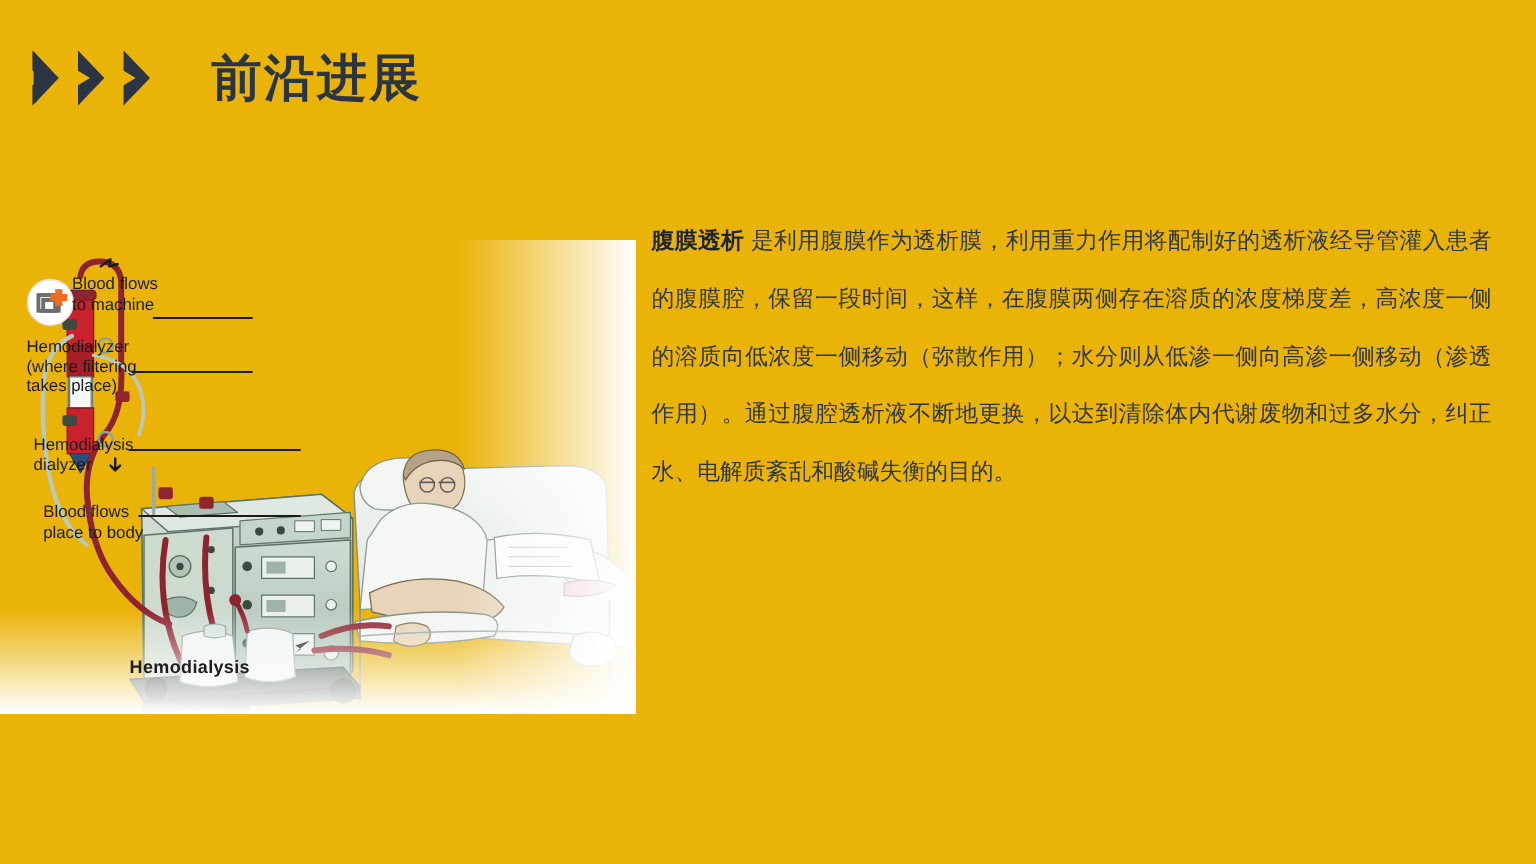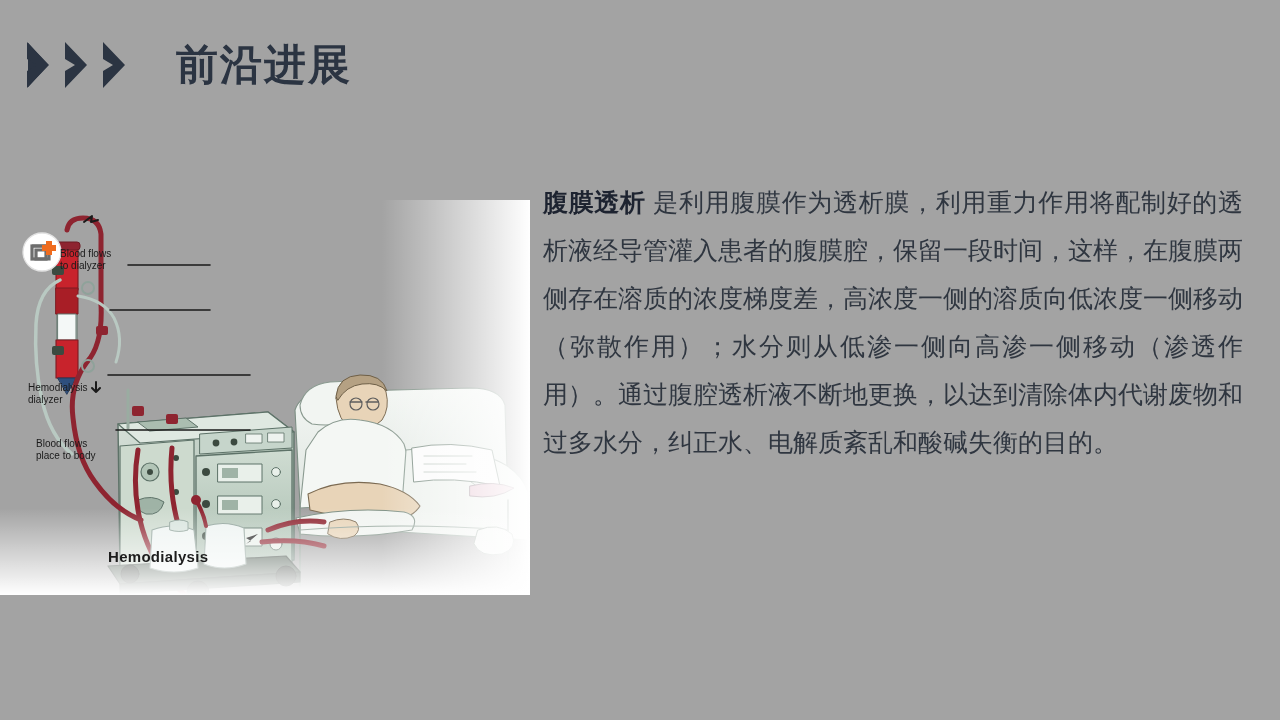--- a/index.html
+++ b/index.html
@@ -11,21 +11,21 @@
   body {
     width: 1280px;
     height: 720px;
     overflow: hidden;
     font-family: "Liberation Sans", "DejaVu Sans", sans-serif;
     position: relative;
   }
   .slide {
     position: absolute;
     inset: 0;
-    background: #a3a3a3;
+    background: #eab308;
     padding-left: 11px;
   }
 
   
   .header {
     position: absolute;
     left: 0;
     top: 30px;
     width: 100%;
     height: 70px;
@@ -70,46 +70,45 @@
     position: absolute;
     left: 108px;
     top: 548px;
     font-size: 15px;
     font-weight: bold;
     color: #1d1d1d;
     letter-spacing: .3px;
   }
   .fig-label {
     position: absolute;
-    font-size: 10px;
+    font-size: 14px;
     color: #1a1a1a;
     line-height: 1.18;
     font-family: "Liberation Sans", "DejaVu Sans", sans-serif;
-    margin-top: 20px;
   }
   .lbl-1 { left: 60px;  top: 228px; }
   .lbl-2 { left: 22px;  top: 280px; }
   .lbl-3 { left: 28px;  top: 362px; }
   .lbl-4 { left: 36px;  top: 418px; }
 
   .logo-badge {
     position: absolute;
     left: 22px;
     top: 232px;
     width: 40px;
     height: 40px;
   }
 
   
   .body-copy {
     position: absolute;
     left: 543px;
     top: 178px;
     width: 700px;
-    font-size: 25px;
+    font-size: 19px;
     line-height: 48px;
     color: #2f3640;
     text-align: justify;
     text-justify: inter-ideograph;
     letter-spacing: 0px;
   }
   .body-copy .lead {
     font-weight: bold;
     color: #1d2330;
   }
@@ -304,23 +303,28 @@
     <svg viewBox="0 0 40 40" aria-hidden="true">
       <circle cx="20" cy="20" r="19" fill="#ffffff" stroke="#e2e2e2" stroke-width="1.3"></circle>
       <path d="M10 14 h13 v4 h-9 v9 h13 v-8" fill="none" stroke="#6d6d6d" stroke-width="3.2"></path>
       <rect x="10" y="14" width="14" height="13" fill="none" stroke="#6d6d6d" stroke-width="3.2"></rect>
       <path d="M24 9 h6 v4 h4 v6 h-4 v4 h-6 v-4 h-4 v-6 h4 Z" fill="#ef6c1f"></path>
     </svg>
   </div>
 
   <div class="fig-label lbl-1">
     <div>Blood flows</div>
-    <div>to dialyzer</div>
-  </div>
-
+    <div>to machine</div>
+  </div>
+
+  <div class="fig-label lbl-2">
+    <div>Hemodialyzer</div>
+    <div>(where filtering</div>
+    <div>takes place)</div>
+  </div>
 
   <div class="fig-label lbl-3">
     <div>Hemodialysis</div>
     <div>dialyzer</div>
   </div>
 
   <div class="fig-label lbl-4">
     <div>Blood flows</div>
     <div>place to body</div>
   </div>

